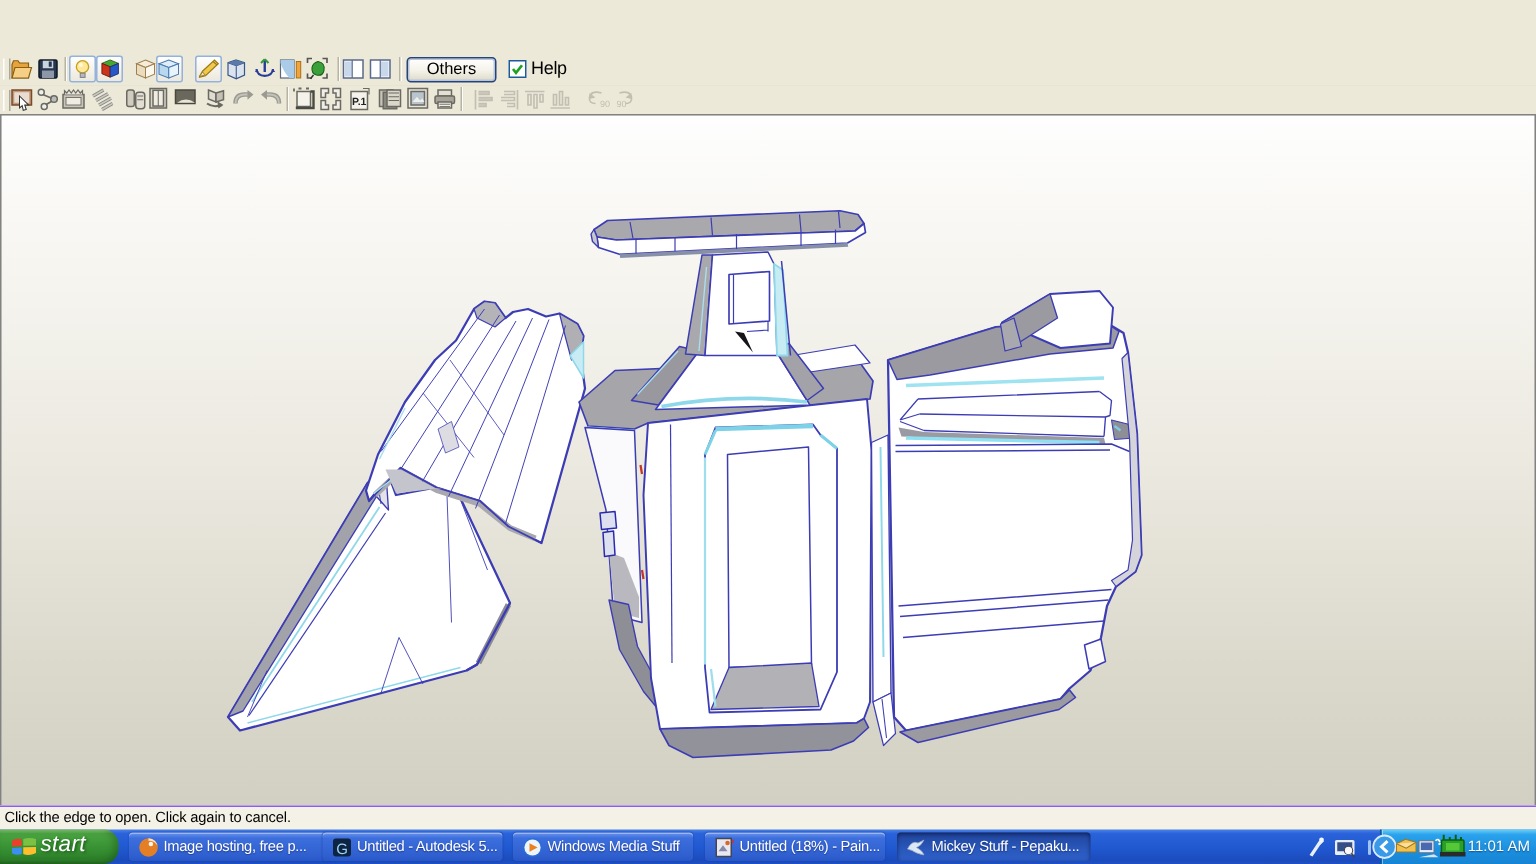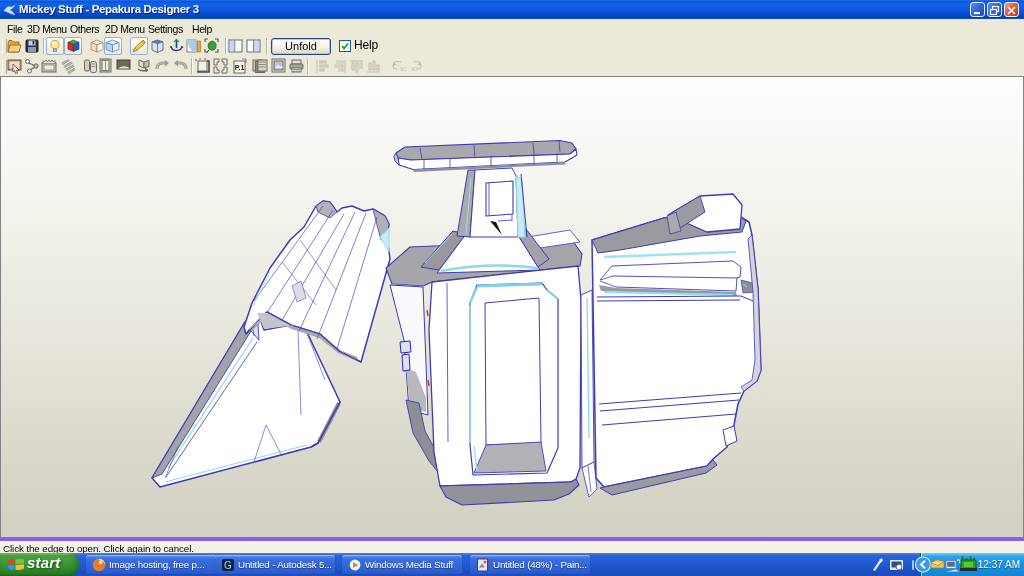--- a/index.html
+++ b/index.html
@@ -18,59 +18,35 @@
 .grip{position:absolute;left:2px;top:3px;width:3px;height:14px;border-left:1px solid #fff;border-right:1px solid #aca899}
 .sep{position:absolute;top:2px;width:1px;height:16px;background:#b8b4a4;border-right:1px solid #fdfdf8}
 .presbtn{position:absolute;top:1px;width:18px;height:18px;background:linear-gradient(#fefefe,#ece8dc);border:1px solid #94b2dc;border-radius:2px;box-sizing:border-box}
 #unfold{position:absolute;left:271px;top:2px;width:60px;height:17px;background:linear-gradient(#ffffff,#f4f2e8 55%,#ddd9c8);border:1px solid #28427a;border-radius:3px;box-shadow:0 0 0 1px #b8c6da inset;font-size:11px;text-align:center;line-height:14px;box-sizing:border-box}
 #auto{position:absolute;left:339px;top:4px;font-size:12px}
 #auto .cb{position:absolute;left:0;top:0px;width:12px;height:12px;background:#fff;border:1px solid #1d5a9a;box-sizing:border-box}
 #auto .lbl{position:absolute;left:15px;top:-2px;letter-spacing:-0.2px}
 
 #canvas{left:0;top:76px;width:1024px;height:461px;background:linear-gradient(#fefefe 0%,#f6f5f0 22%,#e9e7dd 55%,#dbd8cc 80%,#d2cfc3 100%);border-top:1px solid #828282;border-left:1px solid #828282;border-right:1px solid #828282;box-sizing:border-box}
 
-#status{left:0;top:537px;width:1024px;height:16px;background:#f4f2e6;border-top:4px solid #8b5cf6;font-size:9.8px;letter-spacing:-0.1px;color:#000;box-sizing:border-box}
+#status{left:0;top:537px;width:1024px;height:16px;background:#f4f2e6;border-top:1px solid #8b5cf6;font-size:9.8px;letter-spacing:-0.1px;color:#000;box-sizing:border-box}
 #status span{position:absolute;left:3px;top:2px}
 
 #task{left:0;top:553px;width:1024px;height:23px;background:linear-gradient(#4b83e8 0%,#2a62da 12%,#2058d0 55%,#1c4bbc 90%,#1e50c4 100%)}
 #start{position:absolute;left:0;top:0;width:79px;height:23px;background:linear-gradient(#8cc87c 0%,#4aa441 12%,#379133 55%,#2b7d28 90%,#236b21 100%);border-radius:0 10px 10px 0;box-shadow:-3px 0 5px rgba(0,30,0,0.25) inset}
-#start .st{position:absolute;left:27px;top:1px;color:#fff;font-size:15px;font-weight:bold;font-style:italic;text-shadow:1px 1px 2px #1a5216;letter-spacing:0.2px}
+#start .st{position:absolute;left:27px;top:1px;color:#fff;font-size:15px;font-weight:normal;font-style:italic;text-shadow:1px 1px 2px #1a5216;letter-spacing:0.2px}
 .tbtn{position:absolute;top:2px;height:19px;background:linear-gradient(#6c96ea 0%,#3c6edd 20%,#3060d0 80%,#2858c8 100%);border-radius:2.5px;color:#fff;font-size:10.5px;box-shadow:0 1px 0 rgba(255,255,255,0.35) inset,0 0 1px #1a3c9c}
 .tbtn.active{background:linear-gradient(#20459c 0%,#2a58bc 60%,#2e5fc8 100%);box-shadow:0 1px 3px rgba(0,0,30,0.55) inset}
 .tbtn .ic{position:absolute;left:6px;top:2.5px;width:14px;height:14px}
 .tbtn .tx{position:absolute;left:23px;top:4px;font-size:9.8px;letter-spacing:-0.2px;white-space:nowrap;overflow:hidden;text-shadow:0 1px 1px rgba(0,0,40,0.45)}
 #tray{position:absolute;left:920px;top:0;width:104px;height:23px;background:linear-gradient(#6cd0f8 0%,#2aa2ec 15%,#1b8fdf 60%,#1684d4 100%);border-left:1px solid #0a5a9a;box-shadow:1px 0 0 rgba(255,255,255,0.45) inset}
 #clock{position:absolute;right:5px;top:5.5px;color:#fff;font-size:10px;text-shadow:0 1px 1px rgba(0,20,60,0.5)}
 </style></head>
 <body>
 <div id="app">
-  <div class="abs" id="title">
-    <svg class="abs" style="left:3px;top:3px" width="14" height="14" viewBox="0 0 14 14">
-        <path d="M1,8 Q4,2 8,4 L12,2 Q10,6 7,7 Q11,9 12,12 Q7,11 4,9 Z" fill="#cfe0f4" stroke="#8aa8d0" stroke-width="0.5"></path>
-      </svg>
-    <div class="txt">Mickey Stuff - Pepakura Designer 3</div>
-    <div class="wbtn wblue" style="left:970px"><svg width="13" height="13">
-          <rect x="3" y="8" width="6" height="2.2" fill="#fff"></rect>
-        </svg></div>
-    <div class="wbtn wblue" style="left:987px"><svg width="13" height="13">
-          <rect x="4.5" y="2.5" width="6" height="5" fill="none" stroke="#fff" stroke-width="1.2"></rect>
-          <rect x="2.5" y="5.5" width="6" height="5" fill="#3064dd" stroke="#fff" stroke-width="1.2"></rect>
-        </svg></div>
-    <div class="wbtn wred" style="left:1004px"><svg width="13" height="13">
-          <path d="M3,3 L10,10 M10,3 L3,10" stroke="#fff" stroke-width="1.7"></path>
-        </svg></div>
-  </div>
-  <div class="abs" id="menu">
-    <span style="left:7px">File</span>
-      <span style="left:27px">3D Menu</span>
-      <span style="left:70px">Others</span>
-      <span style="left:105px">2D Menu</span>
-      <span style="left:148px">Settings</span>
-      <span style="left:192px">Help</span>
-  </div>
   <div class="abs" id="tb1">
     <div class="grip"></div>
     <div class="sep" style="left:43px"></div>
     <div class="presbtn" style="left:46px"></div>
     <div class="presbtn" style="left:64px"></div>
     <div class="presbtn" style="left:104px"></div>
     <div class="presbtn" style="left:130px"></div>
     <div class="sep" style="left:225px"></div>
     <div class="sep" style="left:266px"></div>
     <svg class="abs" style="left:0;top:0" width="280" height="21" viewBox="0 0 280 21">
@@ -147,21 +123,21 @@
           <rect x="1" y="1" width="4.5" height="10" fill="#c8d8ea"></rect>
           <path d="M5.8,0 L5.8,12" stroke="#5a6a8a" stroke-width="0.8"></path>
         </g>
 
       <g transform="translate(247,4)">
           <rect x="0" y="0" width="13" height="12" fill="#fff" stroke="#5a6a8a" stroke-width="1"></rect>
           <rect x="7" y="1" width="5" height="10" fill="#c8d8ea"></rect>
           <path d="M6.5,0 L6.5,12" stroke="#5a6a8a" stroke-width="0.8"></path>
         </g>
     </svg>
-    <div id="unfold">Unfold</div>
+    <div id="unfold">Others</div>
     <div id="auto">
         <span class="cb">
           <svg width="10" height="10" style="position:absolute;left:0;top:0">
             <path d="M2,5 L4,7.5 L8,2.5" stroke="#21a121" stroke-width="1.8" fill="none"></path>
           </svg>
         </span>
         <span class="lbl">Help</span>
       </div>
   </div>
   <div class="abs" id="tb2">
@@ -452,21 +428,27 @@
         </svg>
       <span class="tx" style="width:96px">Windows Media Stuff</span>
     </div>
     <div class="tbtn" style="left:470px;width:120px">
       <svg class="ic" viewBox="0 0 14 14">
           <rect x="1.5" y="1" width="10" height="12" fill="#e8e8f0" stroke="#445"></rect>
           <path d="M3,9.5 L6,5.5 L9,9.5 Z" fill="#88a"></path>
           <circle cx="9" cy="4" r="1.5" fill="#d62"></circle>
           <path d="M11.5,3 L13.5,1.5 L13,4.5" fill="#c33" stroke="none"></path>
         </svg>
-      <span class="tx" style="width:95px">Untitled (48%) - Pain...</span>
+      <span class="tx" style="width:95px">Untitled (18%) - Pain...</span>
+    </div>
+    <div class="tbtn active" style="left:598px;width:129px">
+      <svg class="ic" viewBox="0 0 14 14">
+          <path d="M1,8 Q4,2 8,4 L12,2 Q10,6 7,7 Q11,9 12,12 Q7,11 4,9 Z" fill="#dce8f8" stroke="#9ab" stroke-width="0.5"></path>
+        </svg>
+      <span class="tx" style="width:102px">Mickey Stuff - Pepaku...</span>
     </div>
     <svg style="position:absolute;left:870px;top:4px" width="48" height="16" viewBox="0 0 48 16">
       <path d="M3,13 L9,4 L11,2 L12.5,4 L10,6.5 L5,14 Z" fill="#e8eef8"></path>
         <circle cx="11" cy="3" r="1.6" fill="#f4f8fc"></circle>
       <rect x="20" y="3" width="13" height="10" rx="1" fill="#e8eef8"></rect>
         <rect x="21.5" y="4.5" width="10" height="6" fill="#355088"></rect>
         <circle cx="29" cy="10" r="2.8" fill="#f8f8f8" stroke="#445" stroke-width="0.7"></circle>
         <path d="M31,12 L33,14.5" stroke="#445" stroke-width="1.2"></path>
       <rect x="42" y="3" width="2" height="10" rx="1" fill="#9fc4f0"></rect>
     </svg>
@@ -478,16 +460,16 @@
           <path d="M23,6.5 L29.5,9.5 L36,5.5" fill="#fce09a" stroke="#a07820" stroke-width="0.7"></path>
         <rect x="38" y="4.5" width="10" height="8" fill="#e8eef8" stroke="#678" stroke-width="0.7"></rect>
           <rect x="39.2" y="5.7" width="7.6" height="5" fill="#4a6ab0"></rect>
           <path d="M48,13.5 L51,15.5 L38,15.5 Z" fill="#d8e4f4"></path>
         <path d="M49,4.5 Q51,2.5 52,5.5 M51,7 Q53,5.5 54,8" stroke="#fff" stroke-width="1.1" fill="none"></path>
         <rect x="53" y="4" width="15" height="9" rx="1" fill="#2aa02a" stroke="#0a600a"></rect>
           <path d="M54.5,4 L54.5,0.5 M58.5,4 L58.5,2 M62.5,4 L62.5,0.5 M66,4 L66,2" stroke="#0a600a" stroke-width="1.3"></path>
           <rect x="52" y="12" width="17" height="3" fill="#2a2a2a"></rect>
           <rect x="56" y="6" width="9" height="5" fill="#55c838"></rect>
       </svg>
-      <div id="clock">12:37 AM</div>
+      <div id="clock">11:01 AM</div>
     </div>
   </div>
 </div>
 
 </body></html>

